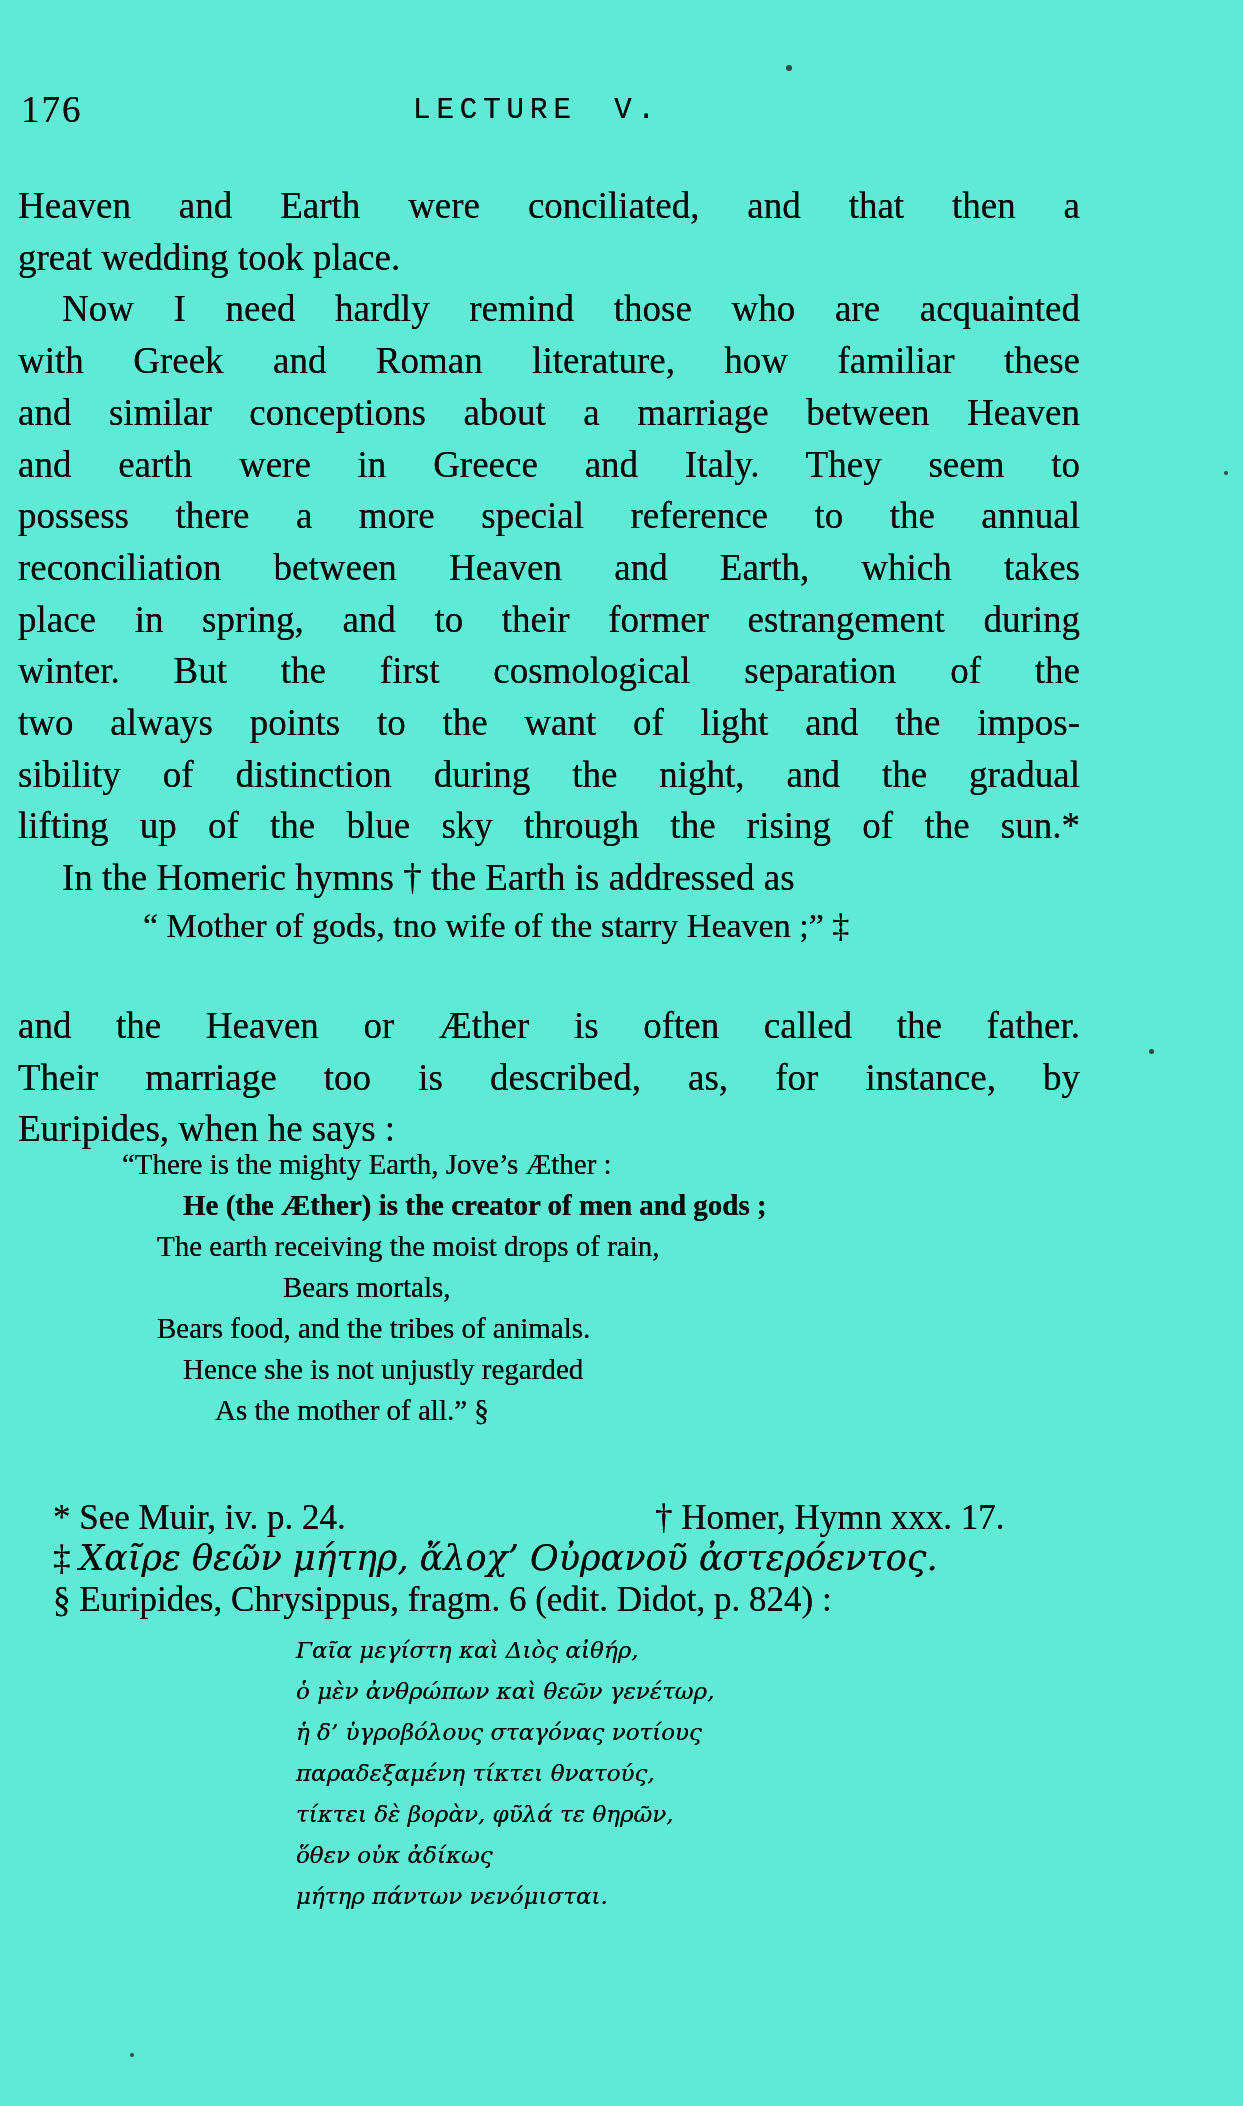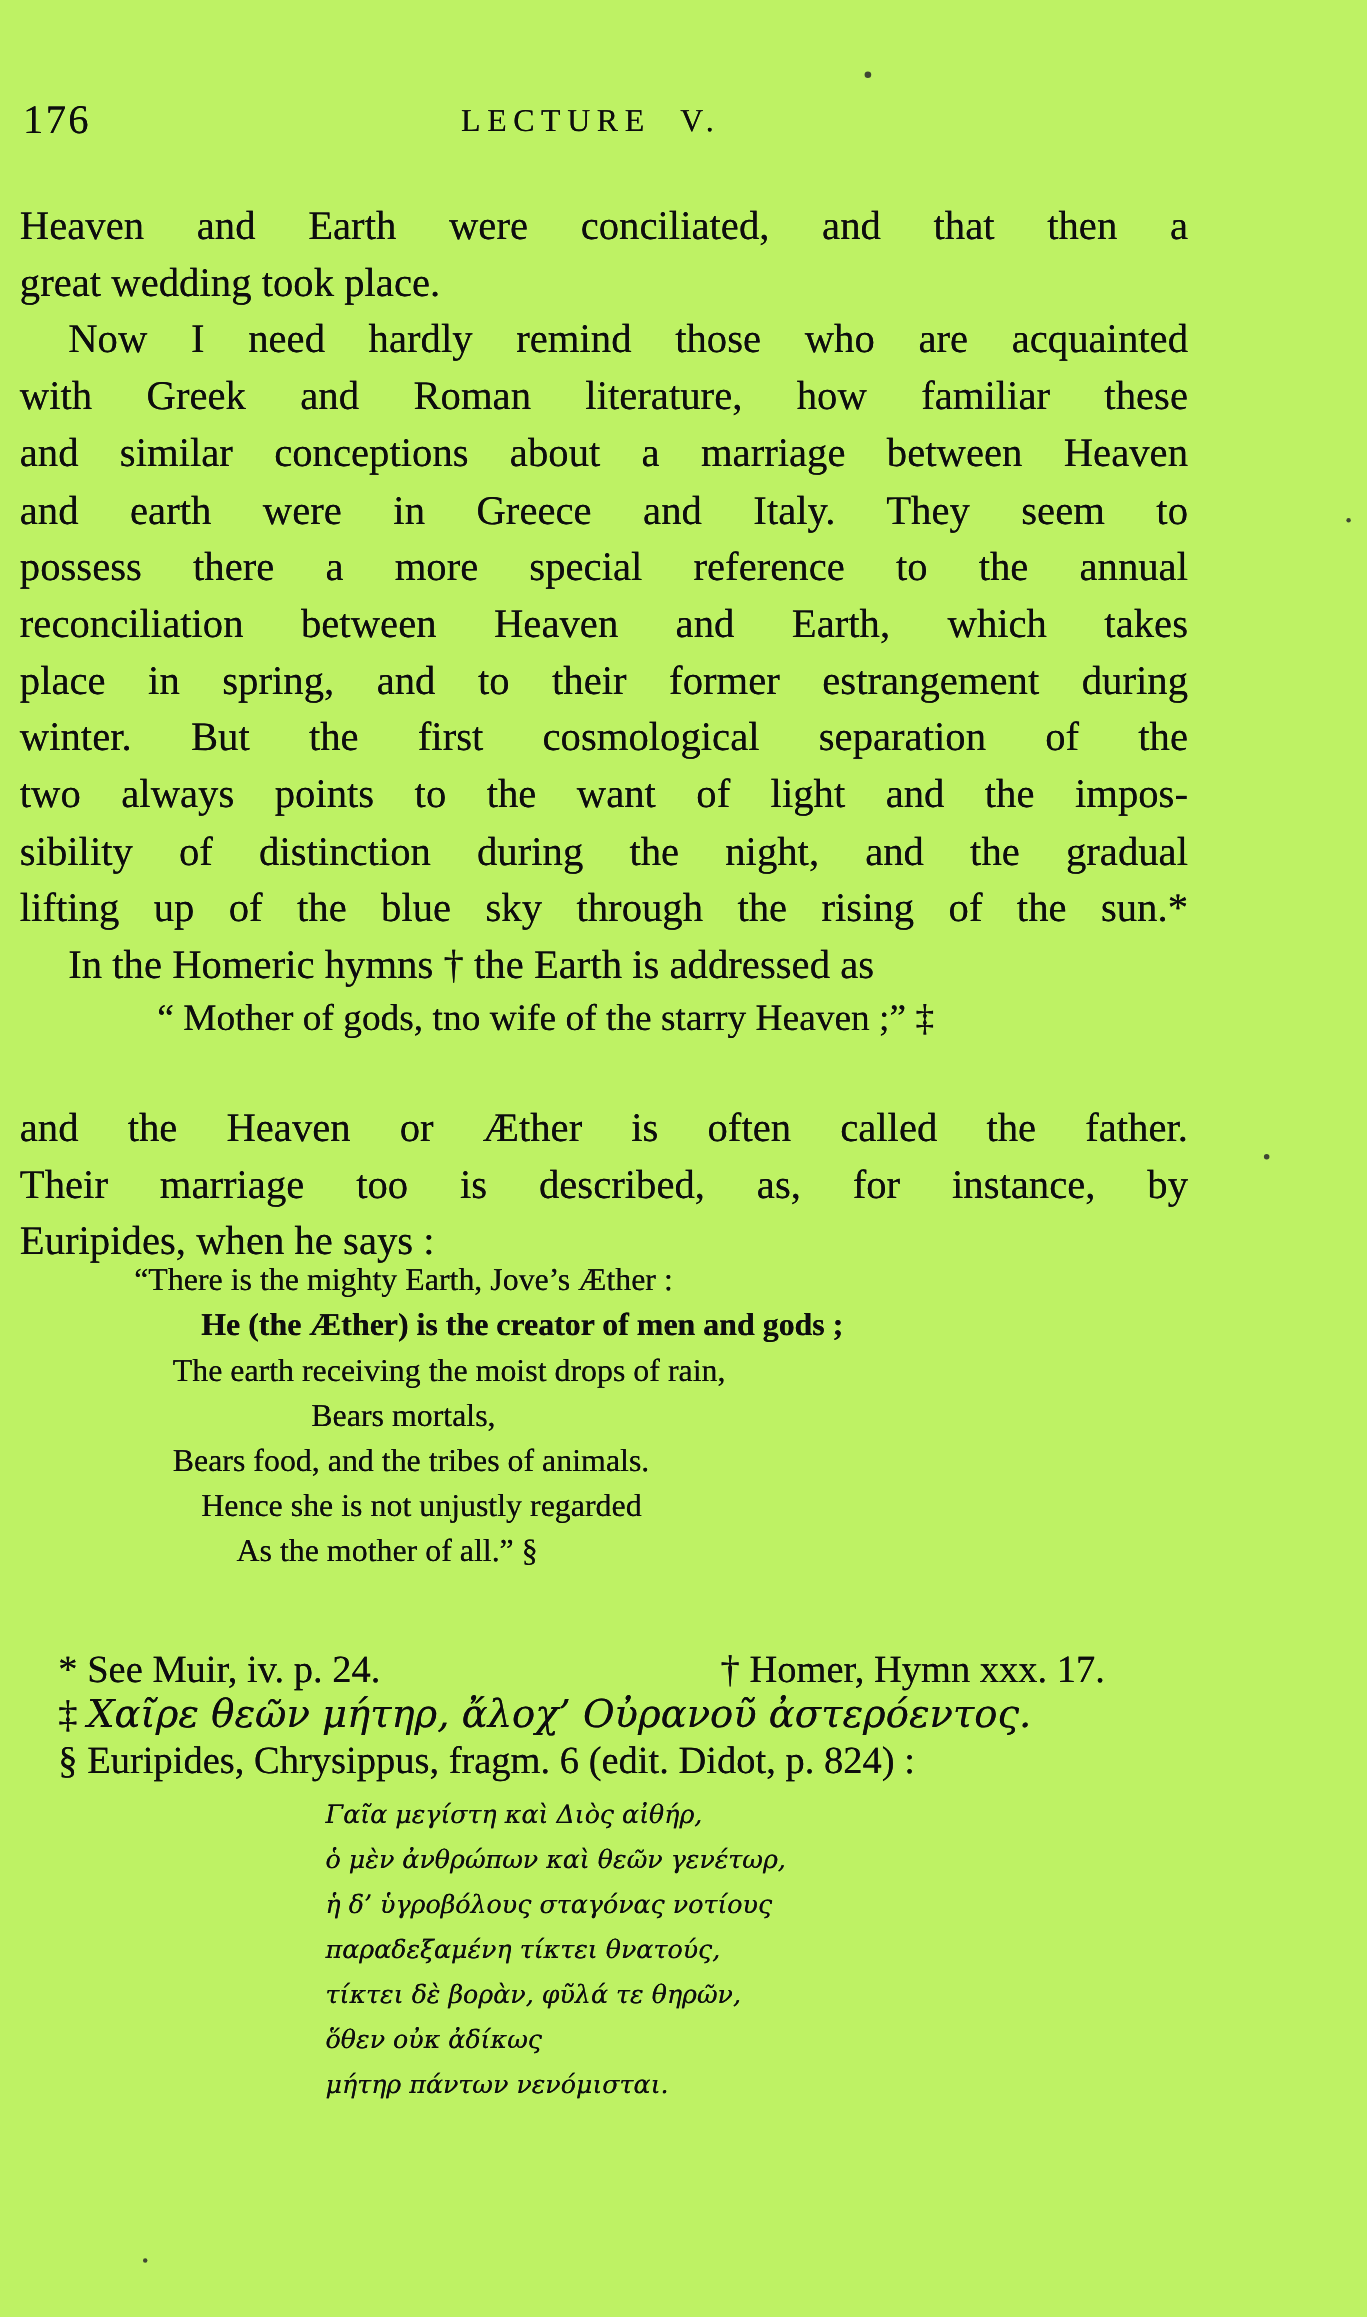--- a/index.html
+++ b/index.html
@@ -1,20 +1,20 @@
 <!DOCTYPE html>
 <html><head>
 <meta charset="utf-8">
 <style>
   html, body { margin: 0; padding: 0; background: #e8e8e8; }
   .page {
     position: relative;
     width: 1243px;
     height: 2106px;
-    background: #bef264;
+    background: #5eead4;
     font-family: "Liberation Serif", serif;
     color: #0d0d0d;
     overflow: hidden;
     text-shadow: 0 0 0.5px #1a1a1a;
   }
   .pagenum {
     position: absolute;
     left: 21px;
     top: 88px;
     font-size: 37px;
@@ -22,20 +22,21 @@
   }
   .runhead {
     position: absolute;
     left: 6px;
     top: 94px;
     width: 1062px;
     text-align: center;
     font-size: 29px;
     letter-spacing: 6px;
     word-spacing: 14px;
+    font-family: Liberation Mono, monospace;
   }
   .bodyblock {
     position: absolute;
     left: 18px;
     width: 1062px;
     font-size: 37px;
     line-height: 51.7px;
   }
   .body1 { top: 180px; }
   .body2 { top: 972px; margin-top: 28px; }

